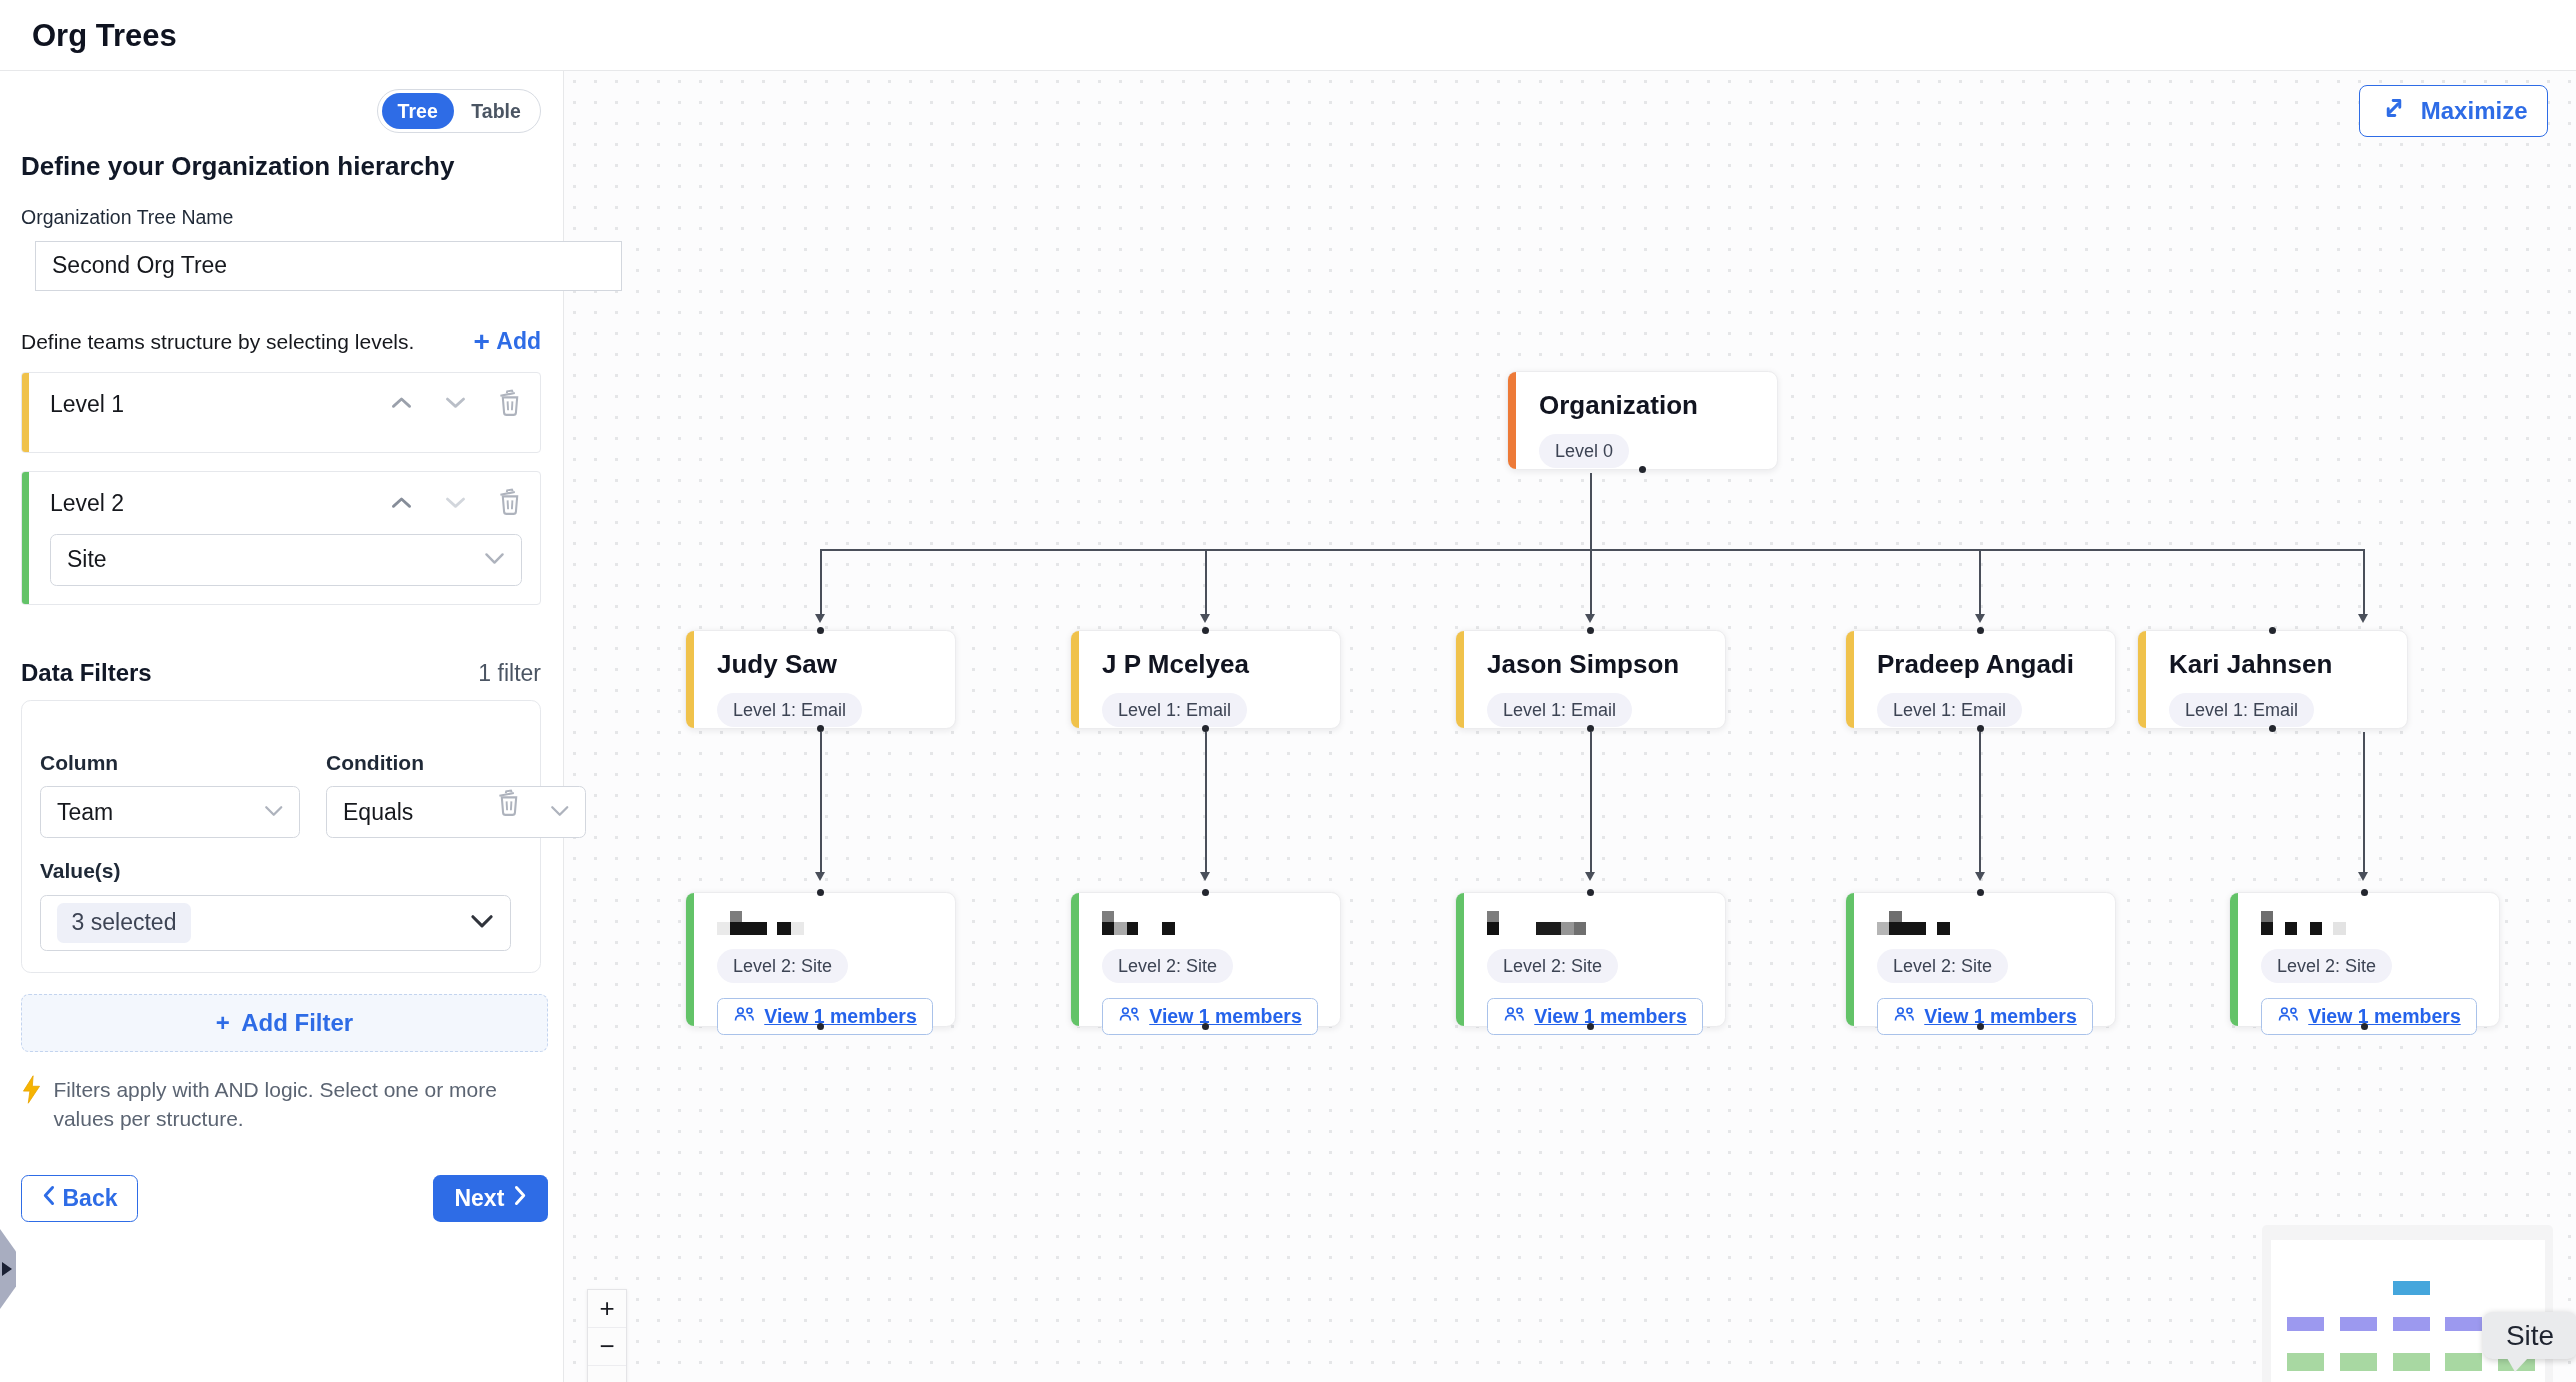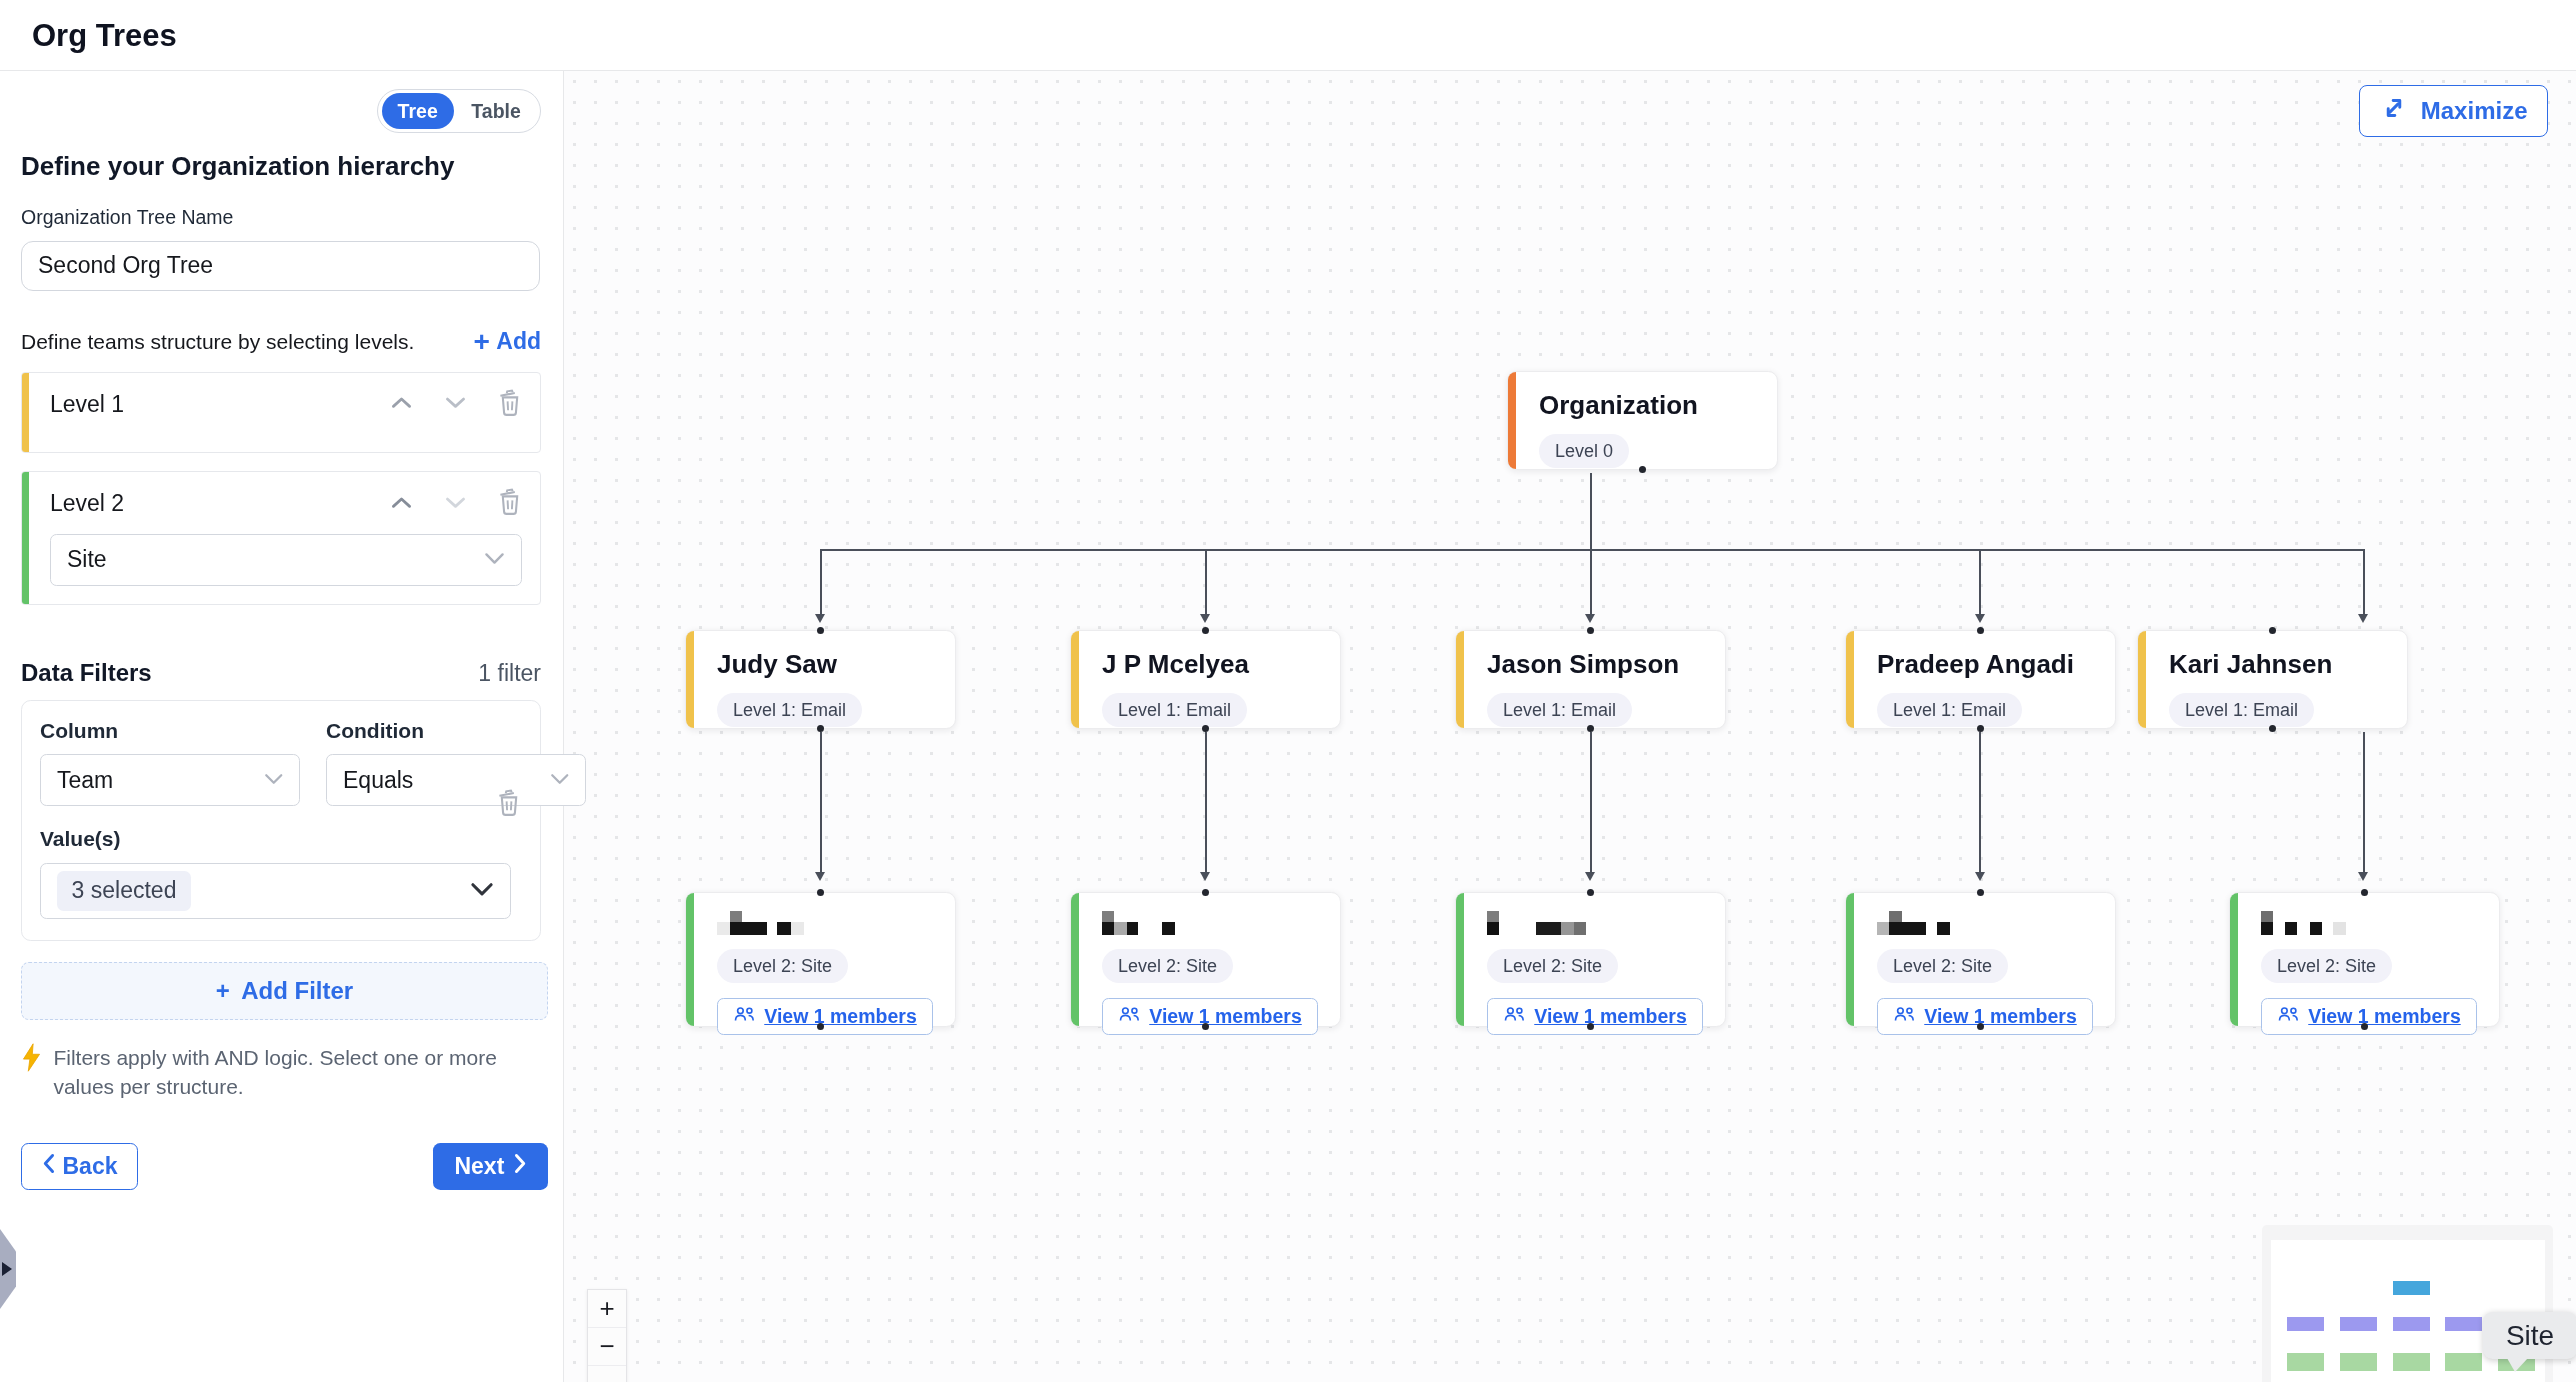--- a/index.html
+++ b/index.html
@@ -13,42 +13,42 @@
   .sidebar{position:absolute;left:0;top:71px;width:564px;height:1311px;background:#fff;
            border-right:0.8px solid #e7e8ea;box-sizing:border-box;z-index:20;}
   .sb-inner{padding:18px 22px 0 21px;}
   .toggle-row{display:flex;justify-content:flex-end;margin-bottom:18px;}
   .seg-toggle{display:flex;align-items:center;border:0.8px solid #d7dbe2;border-radius:811px;background:#fff;
               padding:3.2px;gap:1.6px;}
   .seg{font-size:19.5px;font-weight:700;padding:6.5px 16px;border-radius:811px;color:#4b5563;cursor:pointer;}
   .seg.active{background:#2e6ce6;color:#fff;}
   .sb-heading{font-size:26px;font-weight:700;margin:0 0 24px 0;color:#111827;}
   .field-label{font-size:19.5px;color:#1f2937;margin-bottom:11.4px;}
-  .text-input{width:519px;height:50px;border:0.8px solid #d3d7de;border-radius:12px;box-sizing:border-box;
-              font-size:23px;color:#16181d;padding:0 16px;font-family:"Liberation Sans",sans-serif;background:#fff;}
+  .text-input{width:587px;height:50px;border:0.8px solid #d3d7de;border-radius:0;box-sizing:border-box;
+              font-size:23px;color:#16181d;padding:0 16px;font-family:"Liberation Sans",sans-serif;background:#fff;margin-left:14px;}
   .levels-head{display:flex;justify-content:space-between;align-items:center;margin:37px 0 16px 0;}
   .levels-desc{font-size:21px;color:#16181d;}
   .add-link{display:flex;align-items:center;gap:6.5px;color:#2e6ce6;font-size:23px;font-weight:700;cursor:pointer;}
   .add-plus{font-size:28px;font-weight:700;line-height:1;}
   .level-card{position:relative;border:0.8px solid #e6e8ec;border-radius:4px;margin-bottom:18px;
               padding:16px 18px 18px 28px;overflow:hidden;background:#fff;}
   .level-stripe{position:absolute;left:0;top:0;bottom:0;width:7.3px;}
   .level-top{display:flex;align-items:center;margin-bottom:14.6px;}
   .level-name{font-size:23px;color:#16181d;flex:1;}
   .icon-btn{background:none;border:none;padding:0;margin-left:31px;cursor:pointer;display:flex;align-items:center;}
   .selectbox{height:50px;border:0.8px solid #d3d7de;border-radius:6.5px;display:flex;align-items:center;
              padding:0 16px;justify-content:space-between;background:#fff;cursor:pointer;}
   .selectbox .sel-text{font-size:23px;color:#16181d;}
   .filters-head{display:flex;justify-content:space-between;align-items:baseline;margin:54px 0 13px 0;}
   .filters-title{font-size:24px;font-weight:700;color:#111827;}
   .filters-count{font-size:23px;color:#4b5563;}
   .filter-card{position:relative;border:0.8px solid #e6e8ec;border-radius:9.7px;padding:18px 19.5px 21px 18px;background:#fff;}
   .filter-grid{display:flex;gap:26px;}
   .fcol{display:flex;flex-direction:column;}
-  .flabel{font-size:21px;font-weight:700;color:#1f2937;margin-bottom:11.4px;}
+  .flabel{font-size:21px;font-weight:700;color:#1f2937;margin-bottom:11.4px;margin-top:32px;}
   .fsel{width:226px;}
   .filter-trash{position:absolute;right:19.5px;top:88px;}
   .values-label{font-size:21px;font-weight:700;color:#1f2937;margin:21px 0 11.4px 0;}
   .values-select{width:437px;height:54px;}
   .chip{background:#eef0f8;border-radius:6.5px;padding:6.5px 14.6px;font-size:23px;color:#3d4454;}
   .add-filter-btn{margin-top:21px;width:527px;height:58px;box-sizing:border-box;border:1.6px dashed #c3d4ef;
                   border-radius:8px;background:#f3f7fd;display:flex;align-items:center;justify-content:center;
                   gap:11.4px;color:#2e6ce6;font-size:24px;font-weight:700;cursor:pointer;}
   .note-row{display:flex;gap:11.4px;margin-top:23px;width:479px;}
   .note-text{font-size:21px;line-height:29px;color:#5b6472;}

